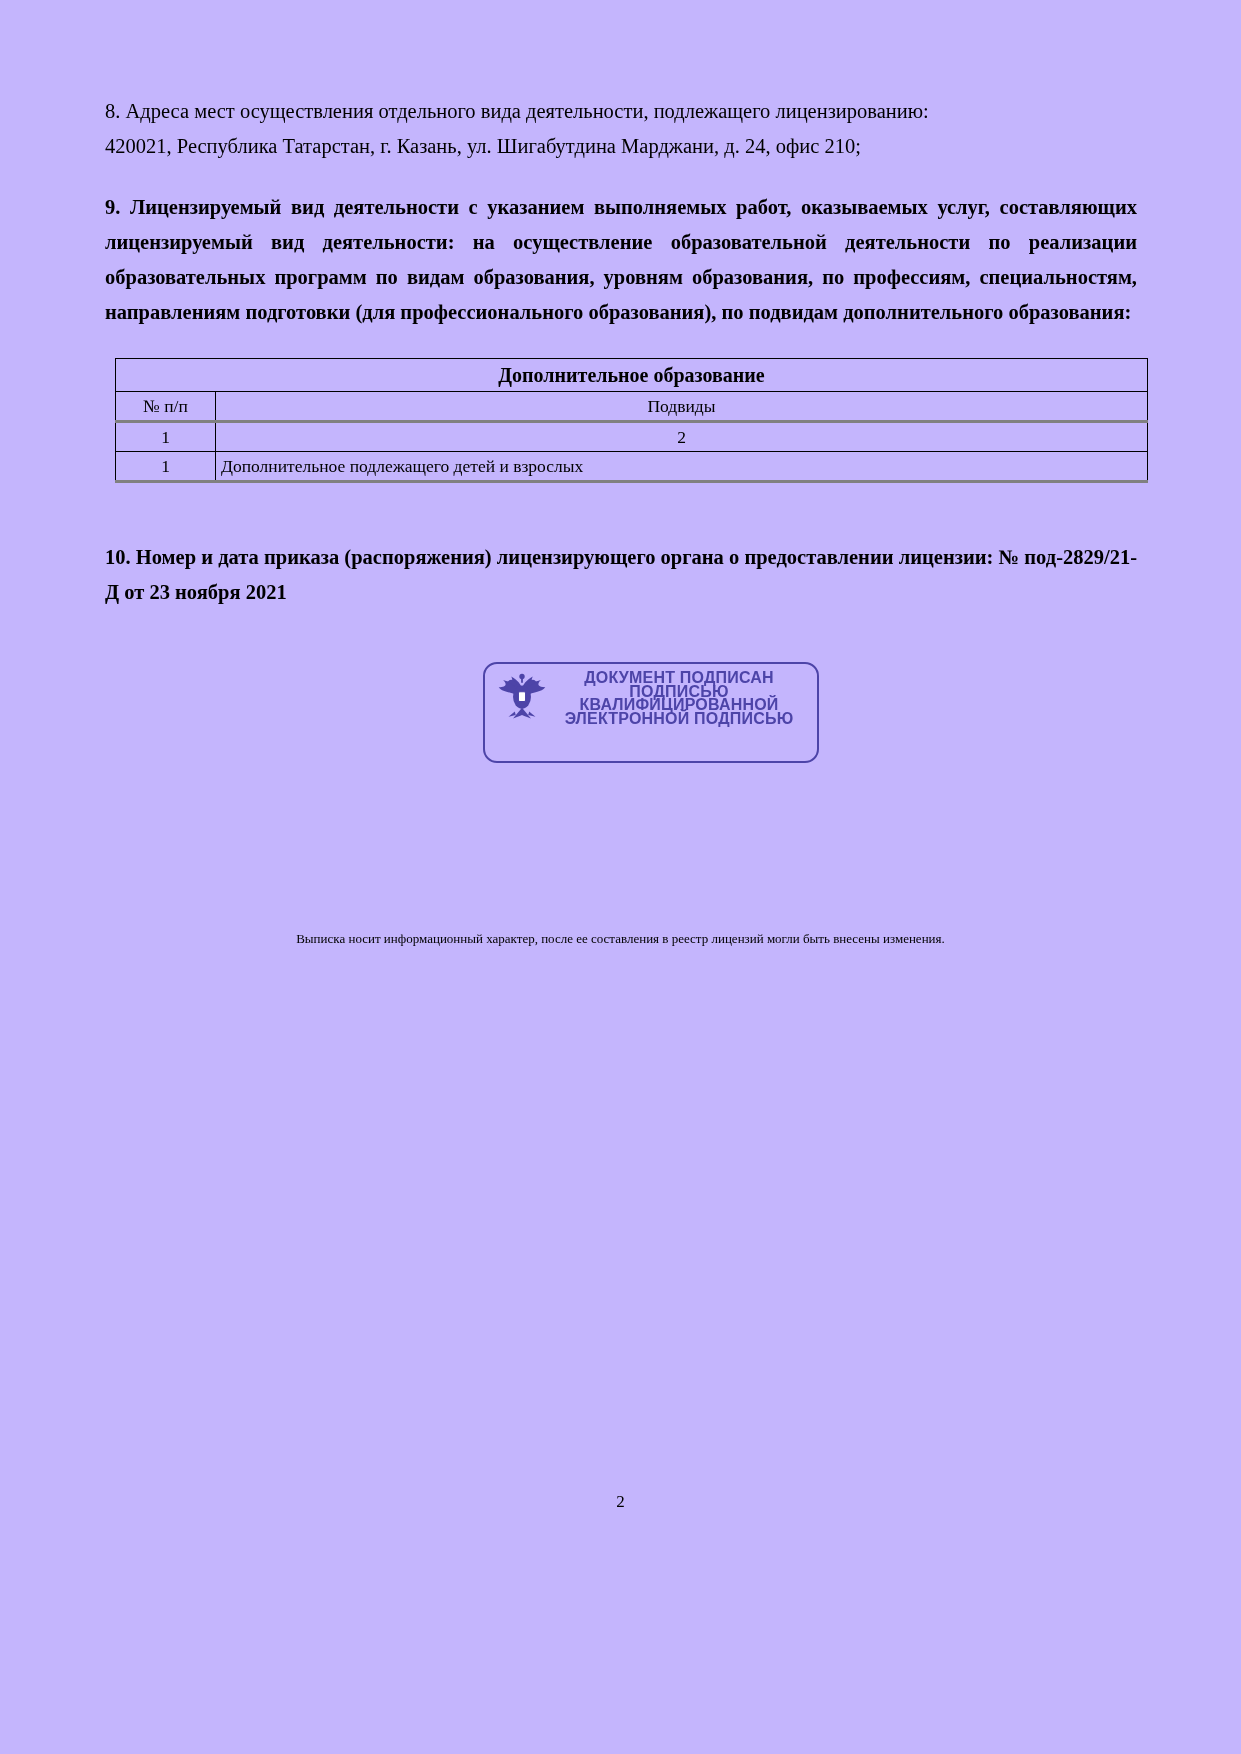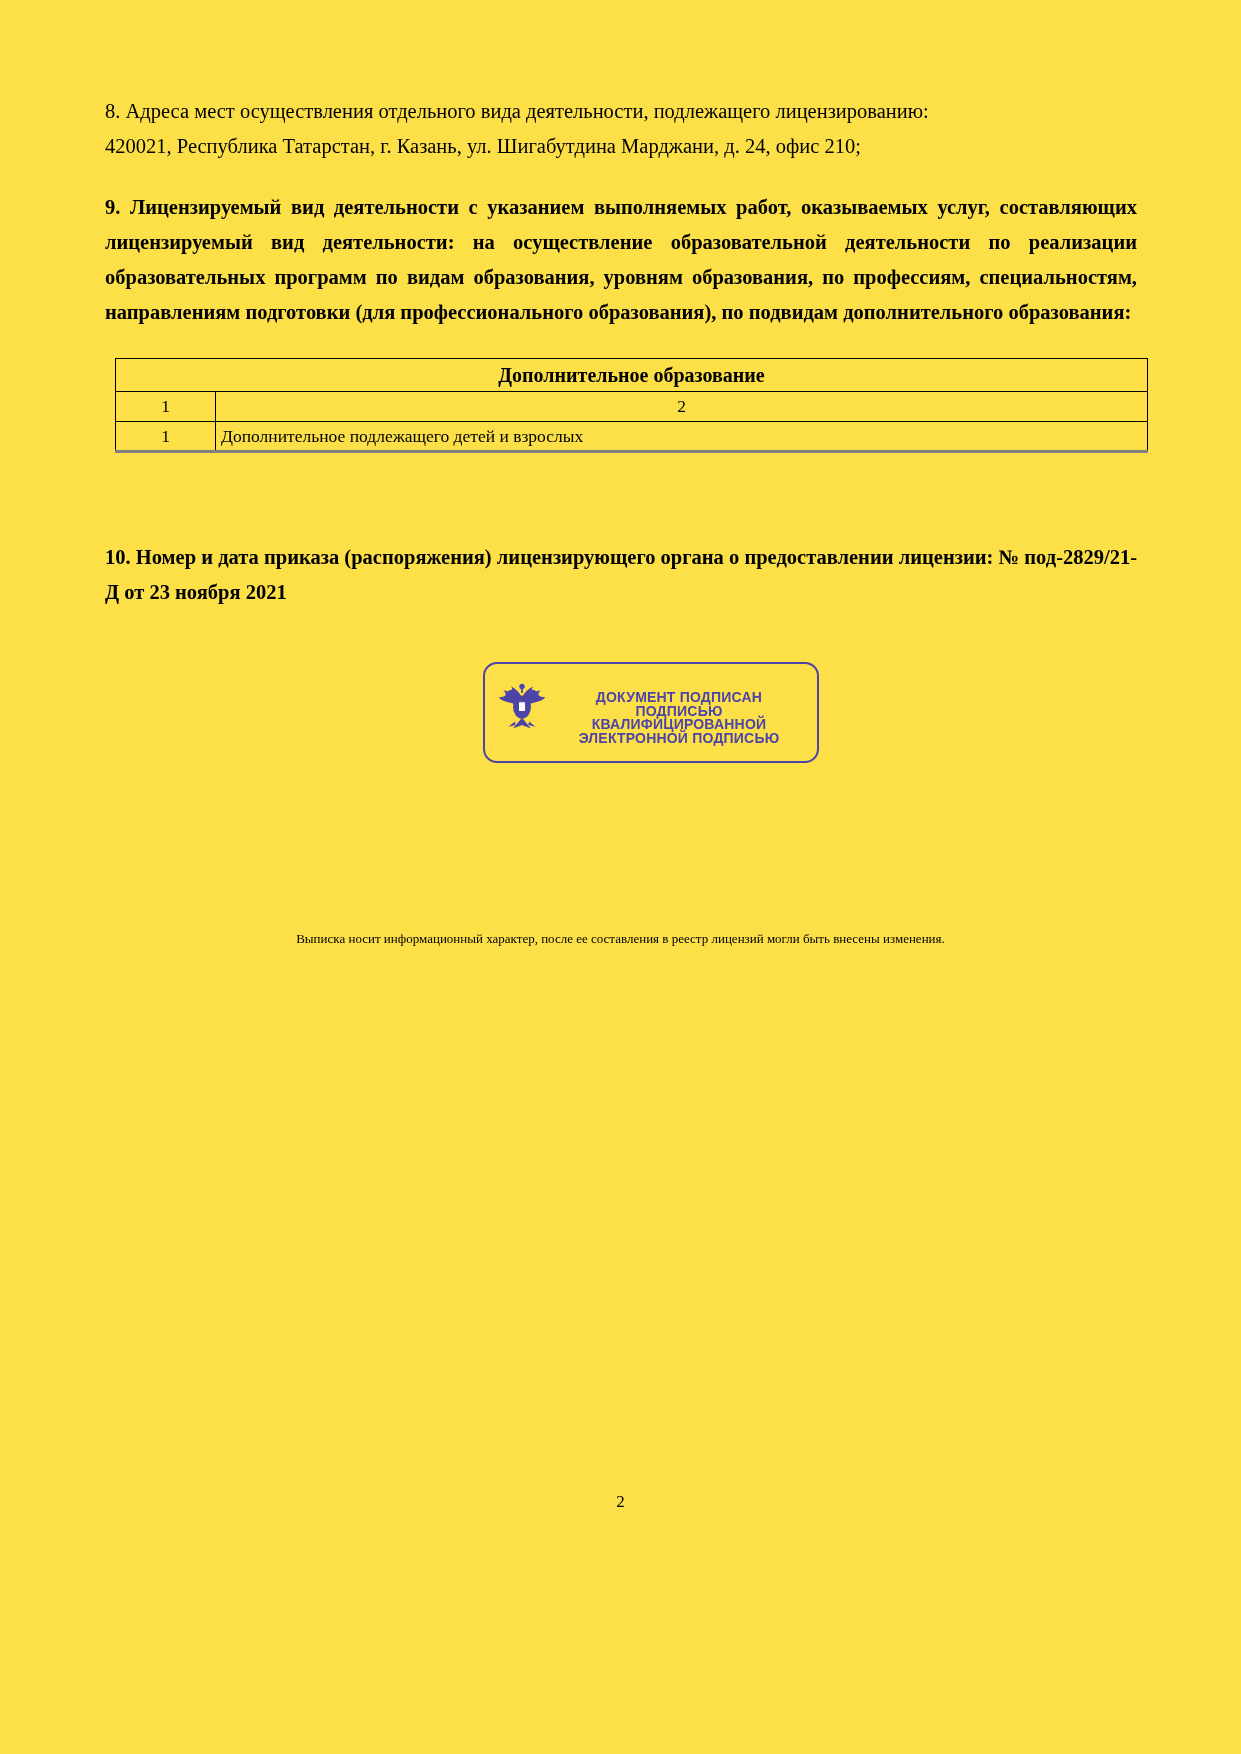--- a/index.html
+++ b/index.html
@@ -1,21 +1,21 @@
 <!DOCTYPE html>
 <html><head>
 <meta charset="utf-8">
 <style>
   * { margin: 0; padding: 0; box-sizing: border-box; }
   html, body { background: #ffffff; }
   .page {
     position: relative;
     width: 1241px;
     height: 1754px;
-    background: #fde047;
+    background: #c4b5fd;
     font-family: "Liberation Serif", serif;
     color: #000000;
     overflow: hidden;
   }
   .body-text {
     position: absolute;
     left: 105px;
     width: 1032px;
     font-size: 20.5px;
     line-height: 35px;
@@ -64,24 +64,23 @@
     color: #4d44a8;
     font-family: "Liberation Sans", sans-serif;
     padding: 7px 8px 5px 10px;
   }
   .stamp-top { display: flex; align-items: center; }
   .stamp-emblem { flex: 0 0 54px; height: 52px; }
   .stamp-titles {
     flex: 1;
     text-align: center;
     font-weight: bold;
-    font-size: 14px;
+    font-size: 16px;
     line-height: 13.5px;
     letter-spacing: 0.2px;
-    margin-top: 20px;
   }
   .stamp-cert {
     margin-top: 5px;
     font-size: 8.6px;
     line-height: 11.5px;
     white-space: nowrap;
   }
   
   .footer-note {
     position: absolute;
@@ -115,20 +114,24 @@
 
   <div class="lic-table-wrap">
     <table class="lic-table">
       <colgroup>
           <col class="c1">
           <col>
         </colgroup>
       <tbody>
         <tr class="title-row">
           <td colspan="2">Дополнительное образование</td>
+        </tr>
+        <tr class="head-row">
+          <td>№ п/п</td>
+          <td>Подвиды</td>
         </tr>
         <tr class="num-row">
           <td>1</td>
           <td>2</td>
         </tr>
         <tr class="data-row">
           <td>1</td>
           <td class="subkind">Дополнительное подлежащего детей и взрослых</td>
         </tr>
       </tbody>

